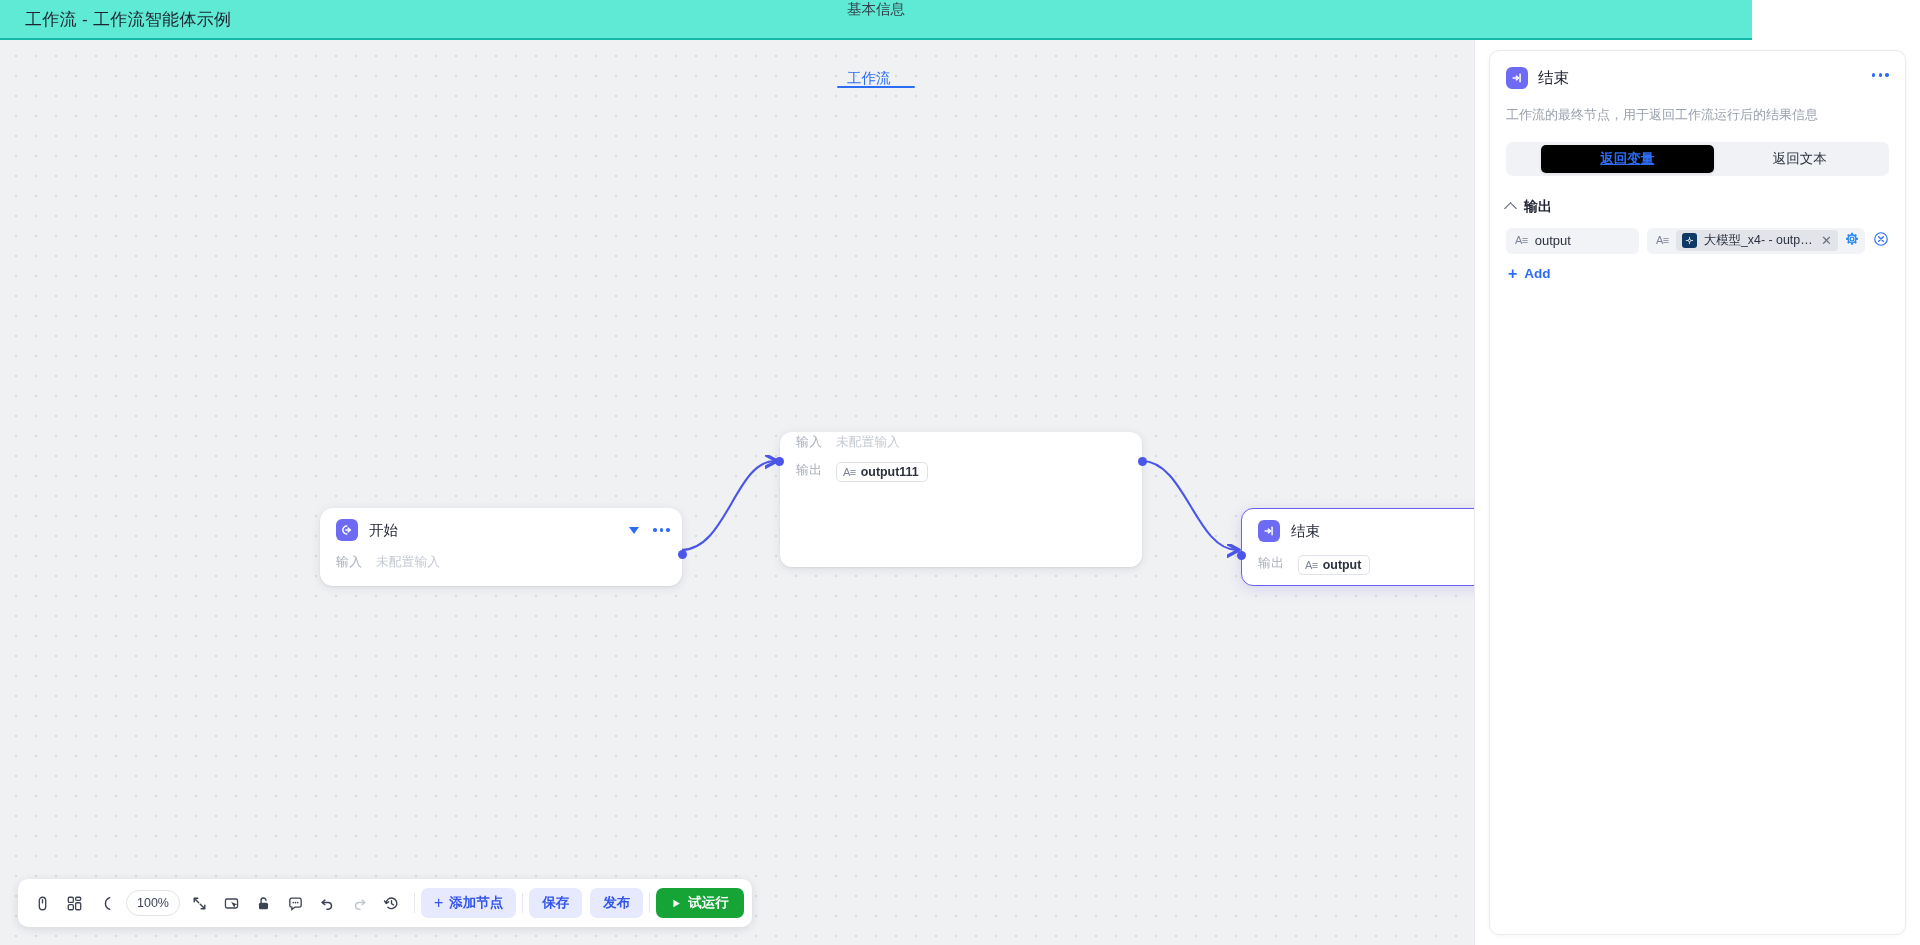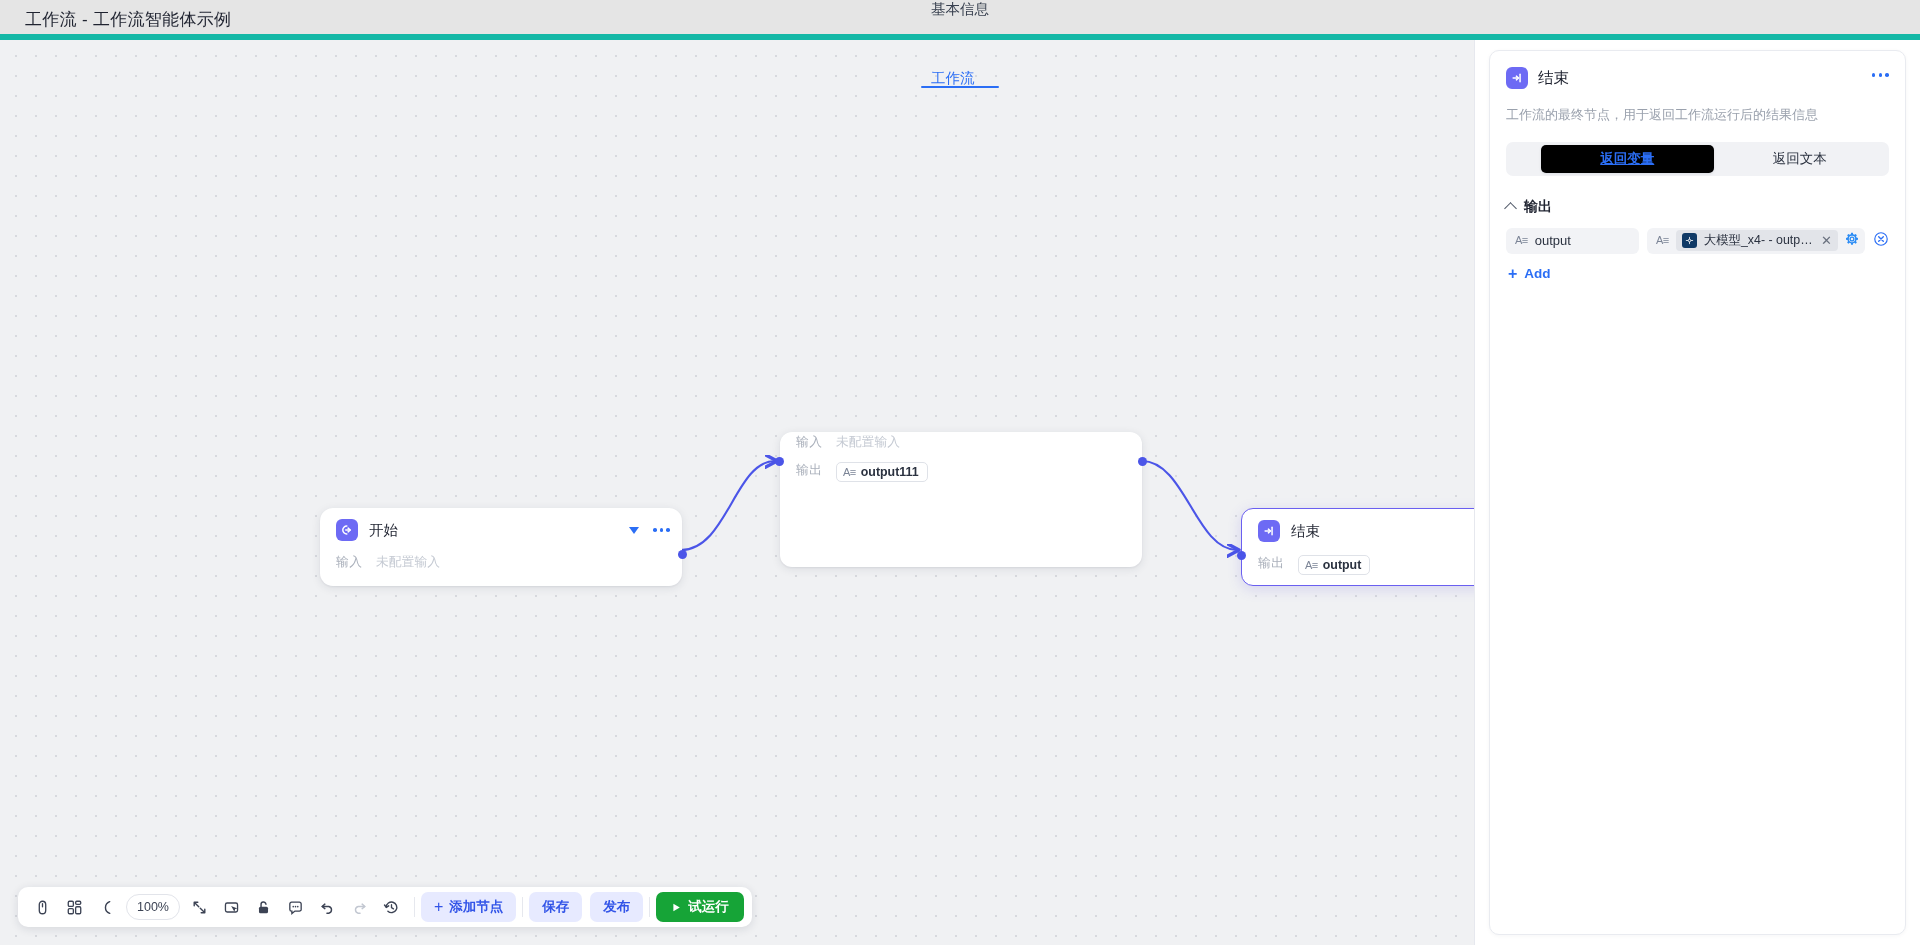--- a/index.html
+++ b/index.html
@@ -6,23 +6,23 @@
   html, body {
     width: 1920px; height: 945px;
     font-family: "Liberation Sans", "DejaVu Sans", sans-serif;
     background: #ffffff;
     overflow: hidden;
   }
 
   
   .header {
     position: absolute; top: 0; left: 0;
-    width: 1920px; height: 40px;
-    background: #e5e5e5;
-    border-bottom: 6px solid #14b8a6;
+    width: 1752px; height: 40px;
+    background: #5eead4;
+    border-bottom: 2px solid #14b8a6;
     display: flex; align-items: center;
     z-index: 40;
   }
   .header-title {
     position: absolute; left: 25px; top: 8px;
     font-size: 17px; color: #1f2330; letter-spacing: .3px;
   }
   .header-tabs {
     position: absolute; left: 50%; transform: translateX(-50%);
     top: 0; height: 40px; display: flex; gap: 50px; flex-direction: column;
@@ -111,21 +111,21 @@
   }
 
   .port {
     position: absolute; width: 9px; height: 9px; border-radius: 50%;
     background: #4b55e8; z-index: 6;
   }
 
   
   .toolbar {
     position: absolute; left: 18px; bottom: 18px;
-    height: 40px; display: flex; align-items: center;
+    height: 48px; display: flex; align-items: center;
     background: #ffffff; border-radius: 10px;
     box-shadow: 0 2px 10px rgba(28,36,61,.12);
     padding: 0 8px; z-index: 30;
   }
   .tb-btn {
     width: 32px; height: 32px; border-radius: 7px;
     display: flex; align-items: center; justify-content: center;
     cursor: pointer; color: #3c4354;
   }
   .zoomlabel {

